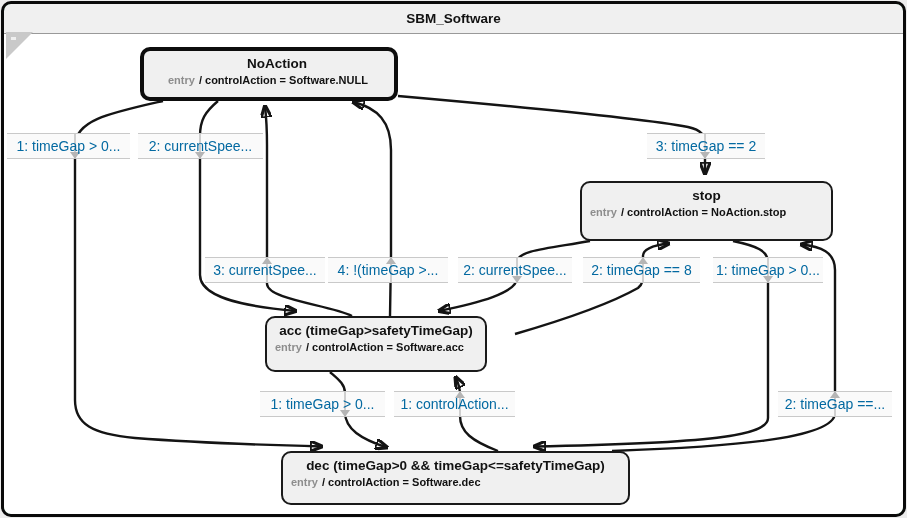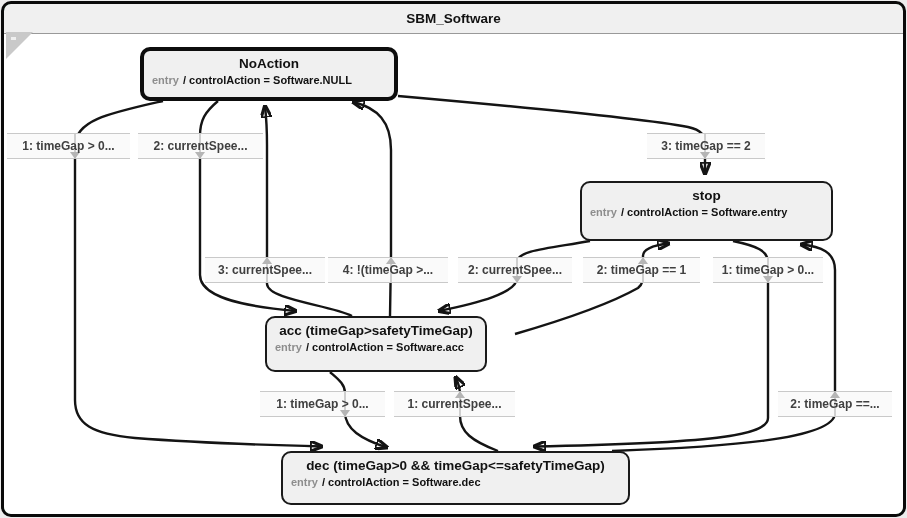--- a/index.html
+++ b/index.html
@@ -33,39 +33,39 @@
     position:absolute;left:11px;top:37px;width:5px;height:3px;background:#efefef;z-index:2;
   }
   svg.wires{position:absolute;left:0;top:0;width:907px;height:518px;z-index:3;}
   svg.wires path{fill:none;stroke:#141414;stroke-width:2.4px;}
 
   .state{
     position:absolute;background:#f0f0f0;border:2.6px solid #1a1a1a;
     border-radius:10px;z-index:6;box-sizing:border-box;
     padding-top:5px;
   }
-  .state.default{border-width:4.5px;border-color:#0d0d0d;}
+  .state.default{border-width:4.5px;border-color:#0d0d0d;padding-left:16px;}
   .state .title{
     text-align:center;font-size:13.5px;font-weight:bold;color:#111;
     white-space:nowrap;
   }
   .state .entry-line{
     padding-left:8px;font-size:11px;font-weight:bold;color:#111;
     white-space:nowrap;margin-top:3px;
   }
   .state .kw{color:#8d8d8d;font-weight:bold;margin-right:4px;}
 
   .tlabel{
     position:absolute;height:26px;background:#fafafa;
     border-top:1px solid #c9c9c9;border-bottom:1px solid #c9c9c9;
     z-index:5;box-sizing:border-box;
   }
   .tlabel .tl-text{
     position:relative;display:block;text-align:center;
-    line-height:24px;font-size:12px;font-weight:bold;color:#404040;
+    line-height:24px;font-size:14px;font-weight:normal;color:#0369a1;
     white-space:nowrap;z-index:2;
   }
   .tline{
     position:absolute;top:0;bottom:0;width:2px;background:#cfcfcf;z-index:1;
   }
   .tarrow{
     position:absolute;width:0;height:0;z-index:1;
     border-left:5px solid transparent;border-right:5px solid transparent;
   }
   .tarrow.down{bottom:-1px;border-top:7px solid #b5b5b5;}
@@ -130,52 +130,52 @@
   <span class="tl-text">4: !(timeGap &gt;...</span>
 </div>
 <div class="tlabel" style="left:458px;top:257px;width:114px;">
   <span class="tline" style="left:58px"></span>
   <span class="tarrow down" style="left:54px"></span>
   <span class="tl-text">2: currentSpee...</span>
 </div>
 <div class="tlabel" style="left:583px;top:257px;width:117px;">
   <span class="tline" style="left:59px"></span>
   <span class="tarrow up" style="left:55px"></span>
-  <span class="tl-text">2: timeGap == 1</span>
+  <span class="tl-text">2: timeGap == 8</span>
 </div>
 <div class="tlabel" style="left:713px;top:257px;width:110px;">
   <span class="tline" style="left:54px"></span>
   <span class="tarrow down" style="left:50px"></span>
   <span class="tl-text">1: timeGap &gt; 0...</span>
 </div>
 
 <div class="tlabel" style="left:260px;top:391px;width:125px;">
   <span class="tline" style="left:84px"></span>
   <span class="tarrow down" style="left:80px"></span>
   <span class="tl-text">1: timeGap &gt; 0...</span>
 </div>
 <div class="tlabel" style="left:394px;top:391px;width:121px;">
   <span class="tline" style="left:65px"></span>
   <span class="tarrow up" style="left:61px"></span>
-  <span class="tl-text">1: currentSpee...</span>
+  <span class="tl-text">1: controlAction...</span>
 </div>
 <div class="tlabel" style="left:778px;top:391px;width:114px;">
   <span class="tline" style="left:56px"></span>
   <span class="tarrow up" style="left:52px"></span>
   <span class="tl-text">2: timeGap ==...</span>
 </div>
 
 <div class="state default" style="left:140px;top:47px;width:258px;height:54px;">
   <div class="title">NoAction</div>
   <div class="entry-line"><span class="kw">entry</span><span>/ controlAction = Software.NULL</span></div>
 </div>
 
 <div class="state" style="left:580px;top:181px;width:253px;height:60px;">
   <div class="title">stop</div>
-  <div class="entry-line"><span class="kw">entry</span><span>/ controlAction = Software.entry</span></div>
+  <div class="entry-line"><span class="kw">entry</span><span>/ controlAction = NoAction.stop</span></div>
 </div>
 
 <div class="state" style="left:265px;top:316px;width:222px;height:56px;">
   <div class="title">acc (timeGap&gt;safetyTimeGap)</div>
   <div class="entry-line"><span class="kw">entry</span><span>/ controlAction = Software.acc</span></div>
 </div>
 
 <div class="state" style="left:281px;top:451px;width:349px;height:54px;">
   <div class="title">dec (timeGap&gt;0 &amp;&amp; timeGap&lt;=safetyTimeGap)</div>
   <div class="entry-line"><span class="kw">entry</span><span>/ controlAction = Software.dec</span></div>

